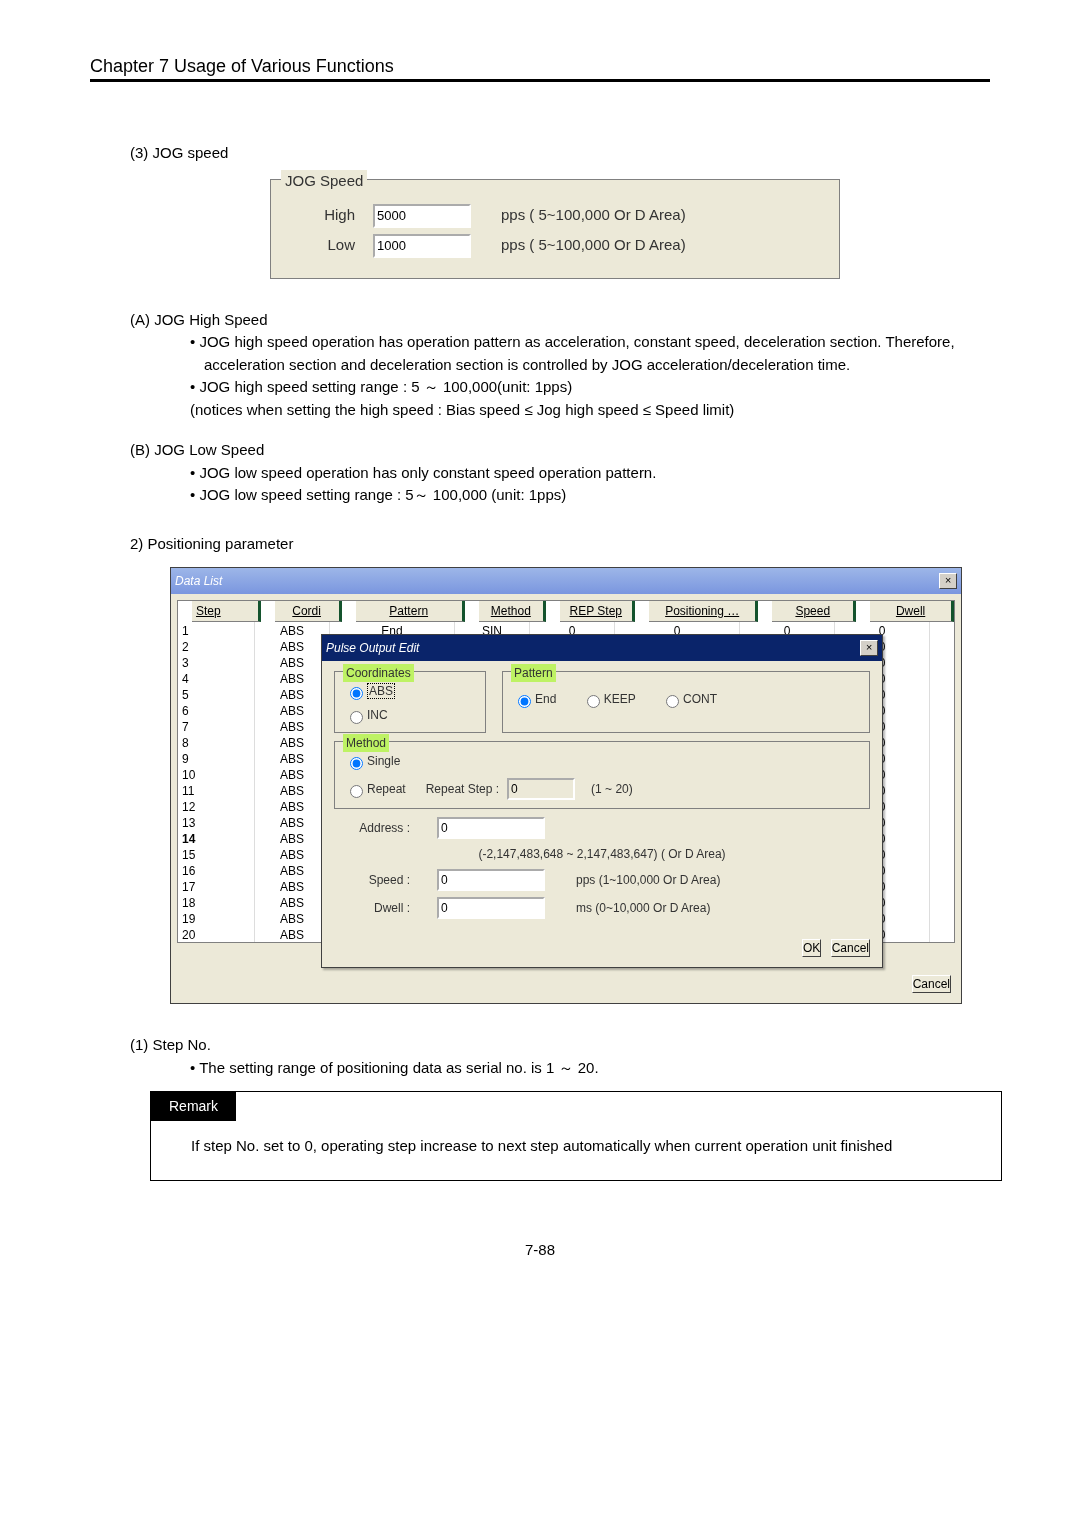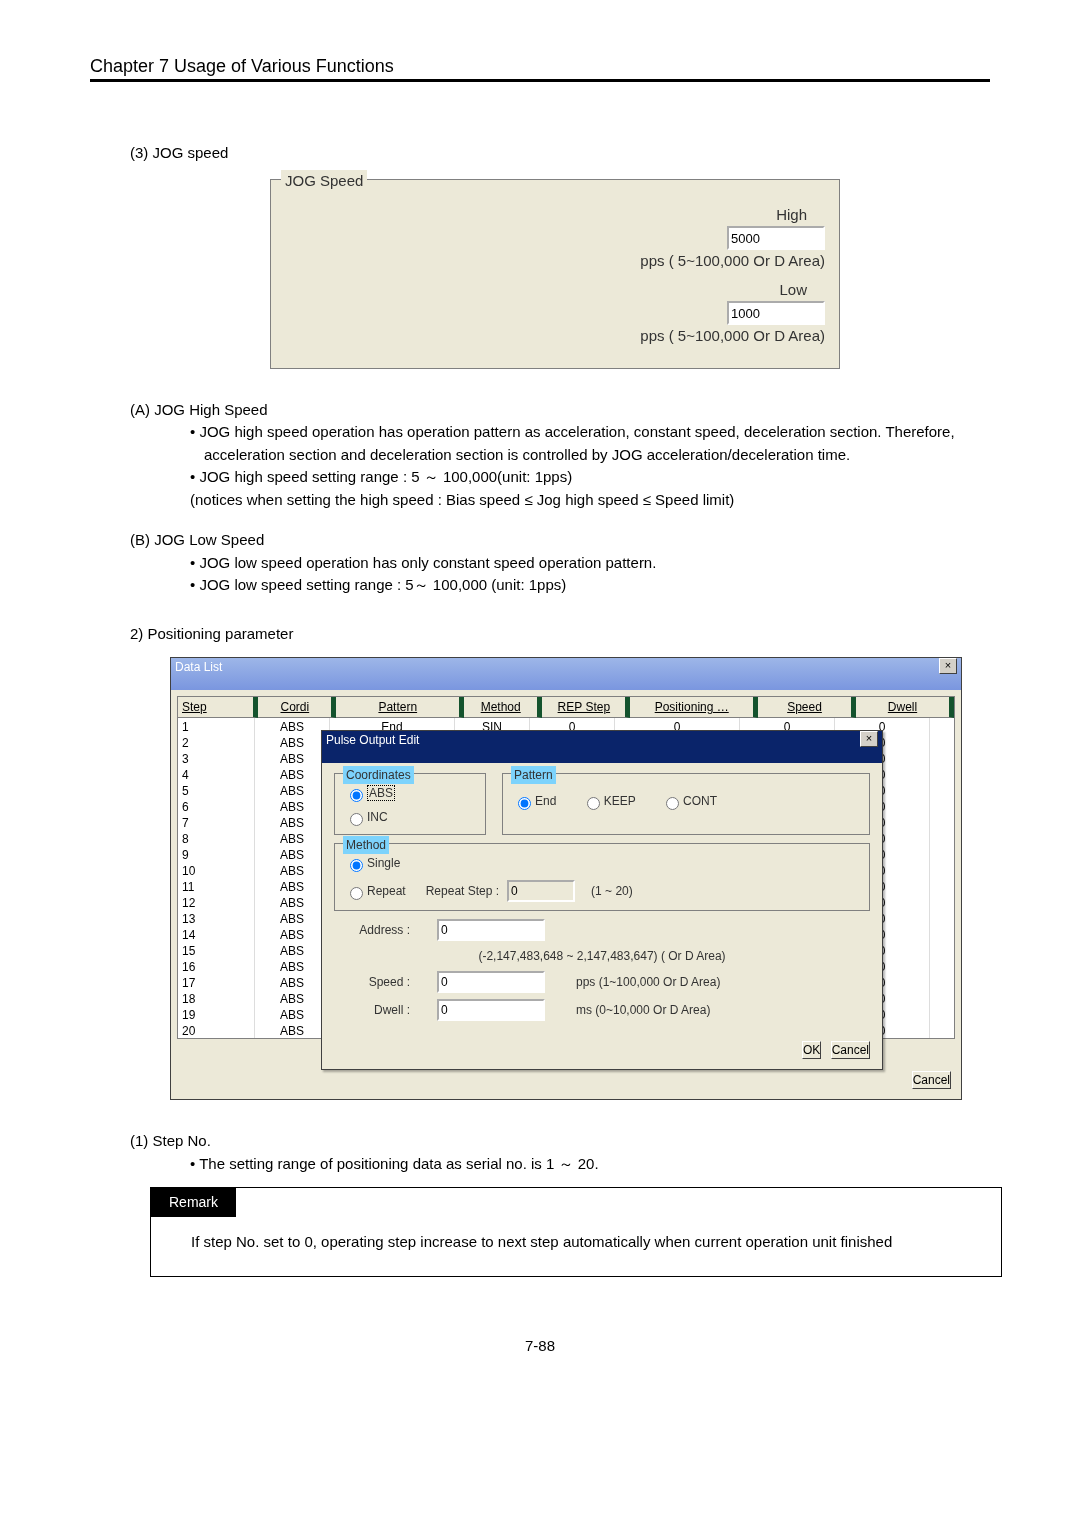--- a/index.html
+++ b/index.html
@@ -41,21 +41,21 @@
     font-family: "Tahoma", sans-serif;
     color:#333;
   }
   .jog-box .legend {
     position:absolute;
     top:-10px; left:10px;
     background:#ece9d8;
     padding:0 4px;
     font-size:15px;
   }
-  .jog-row { display:flex; align-items:flex-end; margin:6px 0;flex-direction:column;}
+  .jog-row { display:flex; align-items:flex-start; margin:6px 0;}
   .jog-label { width:70px; text-align:right; margin-right:18px; font-size:15px;}
   .jog-input {
     width:90px;
     height:20px;
     border:2px inset #fff;
     background:#fff;
     font-size:13px;
     padding:0 2px;
     font-family: "Tahoma", sans-serif;
   }
@@ -68,25 +68,27 @@
     background:#ece9d8;
     border:1px solid #404040;
     font-family:"Tahoma", sans-serif;
     font-size:12px;
     color:#000;
     position:relative;
   }
   .titlebar {
     background:#7a96df;
     background:linear-gradient(180deg,#9db6e8,#7a96df);
-    height:32px;
+    height:26px;
     display:flex;
+    align-items:center;
     padding:0 4px;
     color:#fff;
     font-size:12px;
+    font-style:italic;
   }
   .titlebar .tb-close {
     margin-left:auto;
     width:16px;height:14px;
     background:#d4d0c8;
     border:1px solid #fff;
     border-right-color:#404040;
     border-bottom-color:#404040;
     color:#000;
     font-size:11px;
@@ -95,26 +97,27 @@
   }
 
   .grid-wrap { padding:6px; position:relative; }
   .grid {
     border:1px solid #808080;
     background:#fff;
   }
   .grid-header, .grid-row { display:flex; }
   .grid-header div {
     background:#ece9d8;
-    border-right:5px solid #14532d;
+    border-right:3px solid #14532d;
     border-bottom:1px solid #808080;
     padding:1px 2px;
     font-size:12px;
     text-align:center;
     text-decoration:underline;
+    margin-left:14px;
   }
   .grid-row div {
     border-right:1px solid #ddd;
     padding:0 2px;
     font-size:12px;
     color:#000;
     text-align:center;
     height:16px;
   }
   .col-step { width:70px; text-align:left !important; padding-left:4px !important;}
@@ -139,21 +142,21 @@
   .dlg .titlebar { background:#0a246a; }
   .dlg-body { padding:10px 12px 10px 12px; font-size:12px; color:#333; }
   .fieldset {
     border:1px solid #808080;
     position:relative;
     padding:10px 10px 8px 10px;
     margin-bottom:8px;
   }
   .fieldset .legend {
     position:absolute; top:-8px; left:8px;
-    background:#7dd3fc; padding:0 3px; font-size:12px;
+    background:#bef264; padding:0 3px; font-size:12px;
   }
   .radio-row label { margin-right:22px; font-size:12px; cursor:pointer;}
   .radio-row input { margin-right:4px; vertical-align:middle;}
   .two-col { display:flex; gap:16px; }
   .two-col .fieldset:first-child { width:130px; }
   .two-col .fieldset:last-child { flex:1; }
 
   .form-row { display:flex; align-items:center; margin:6px 0; font-size:12px;gap:19px;}
   .form-row .flabel { width:76px; text-align:right; margin-right:8px;}
   .txt { width:100px; height:18px; border:2px inset #fff; background:#fff; padding:0 2px; font-size:12px;}
@@ -385,21 +388,21 @@
                 <div class="col-step" style="text-align: left;">13</div>
                 <div class="col-cordi">ABS</div>
                 <div class="col-pattern"></div>
                 <div class="col-method"></div>
                 <div class="col-rep"></div>
                 <div class="col-pos"></div>
                 <div class="col-speed"></div>
                 <div class="col-dwell">0</div>
               </div>
               <div class="grid-row">
-                <div class="col-step" style="text-align: left;">14</div>
+                <div class="col-step" style="text-align: left; font-weight: bold;">14</div>
                 <div class="col-cordi">ABS</div>
                 <div class="col-pattern"></div>
                 <div class="col-method"></div>
                 <div class="col-rep"></div>
                 <div class="col-pos"></div>
                 <div class="col-speed"></div>
                 <div class="col-dwell">0</div>
               </div>
               <div class="grid-row">
                 <div class="col-step" style="text-align: left;">15</div>

